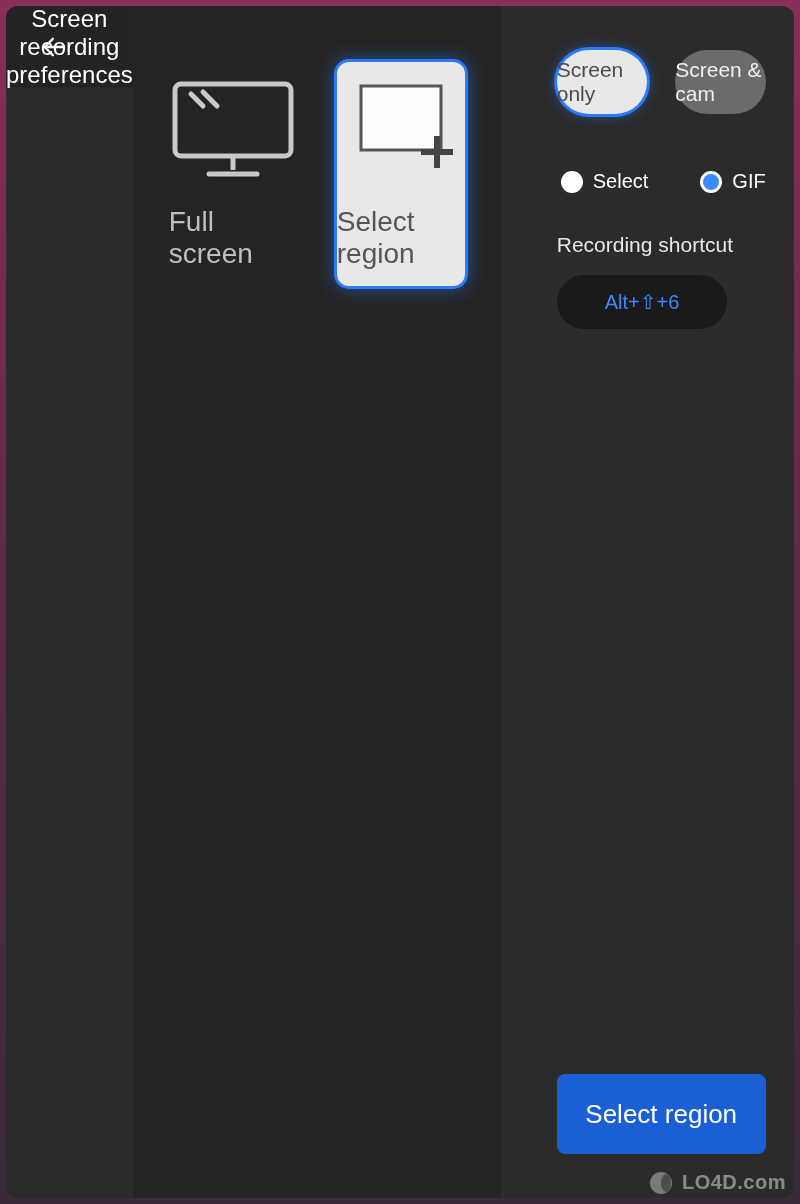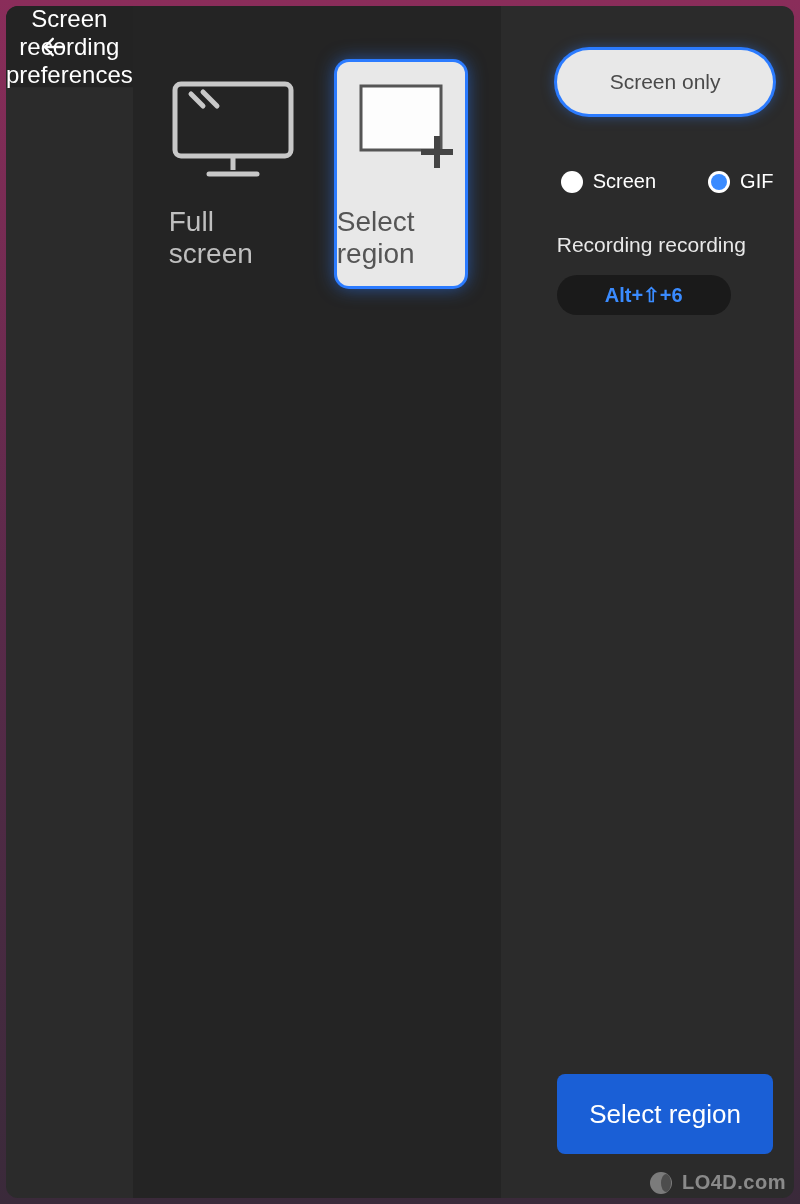--- a/index.html
+++ b/index.html
@@ -160,23 +160,23 @@
     color: #fff;
     font-size: 20px;
   }
   .shortcut-pill {
     display: inline-flex;
     align-items: center;
     justify-content: center;
     background: #1a1a1a;
     color: #3a8bff;
     font-size: 20px;
-    font-weight: 700;
+    font-weight: 400;
     border-radius: 30px;
-    height: 40px;
+    height: 54px;
     padding: 0 48px;
     width: fit-content;
     margin-bottom: auto;
   }
   .primary-btn {
     margin: 30px 0 44px 0;
     height: 80px;
     background: #1a5fd6;
     color: #fff;
     font-size: 26px;
@@ -250,34 +250,37 @@
       <div class="caption">Select region</div>
     </div>
   </div>
 
   <div class="lower">
 
     <div class="pill-row">
       <div class="pill selected">
         <span>Screen only</span>
       </div>
+      <div class="pill unselected">
+        <span>Screen &amp; cam</span>
+      </div>
     </div>
 
     <div class="radio-row">
       <div class="radio">
         <div class="dot unchecked"></div>
-        <span class="lbl">Screen</span>
+        <span class="lbl">Select</span>
       </div>
       <div class="radio">
         <div class="dot checked"></div>
         <span class="lbl">GIF</span>
       </div>
     </div>
 
-    <div class="section-label">Recording recording</div>
+    <div class="section-label">Recording shortcut</div>
     <div class="shortcut-pill">
       <span>Alt+⇧+6</span>
     </div>
 
     <div class="primary-btn">
       <span>Select region</span>
     </div>
 
   </div>
 </div>

